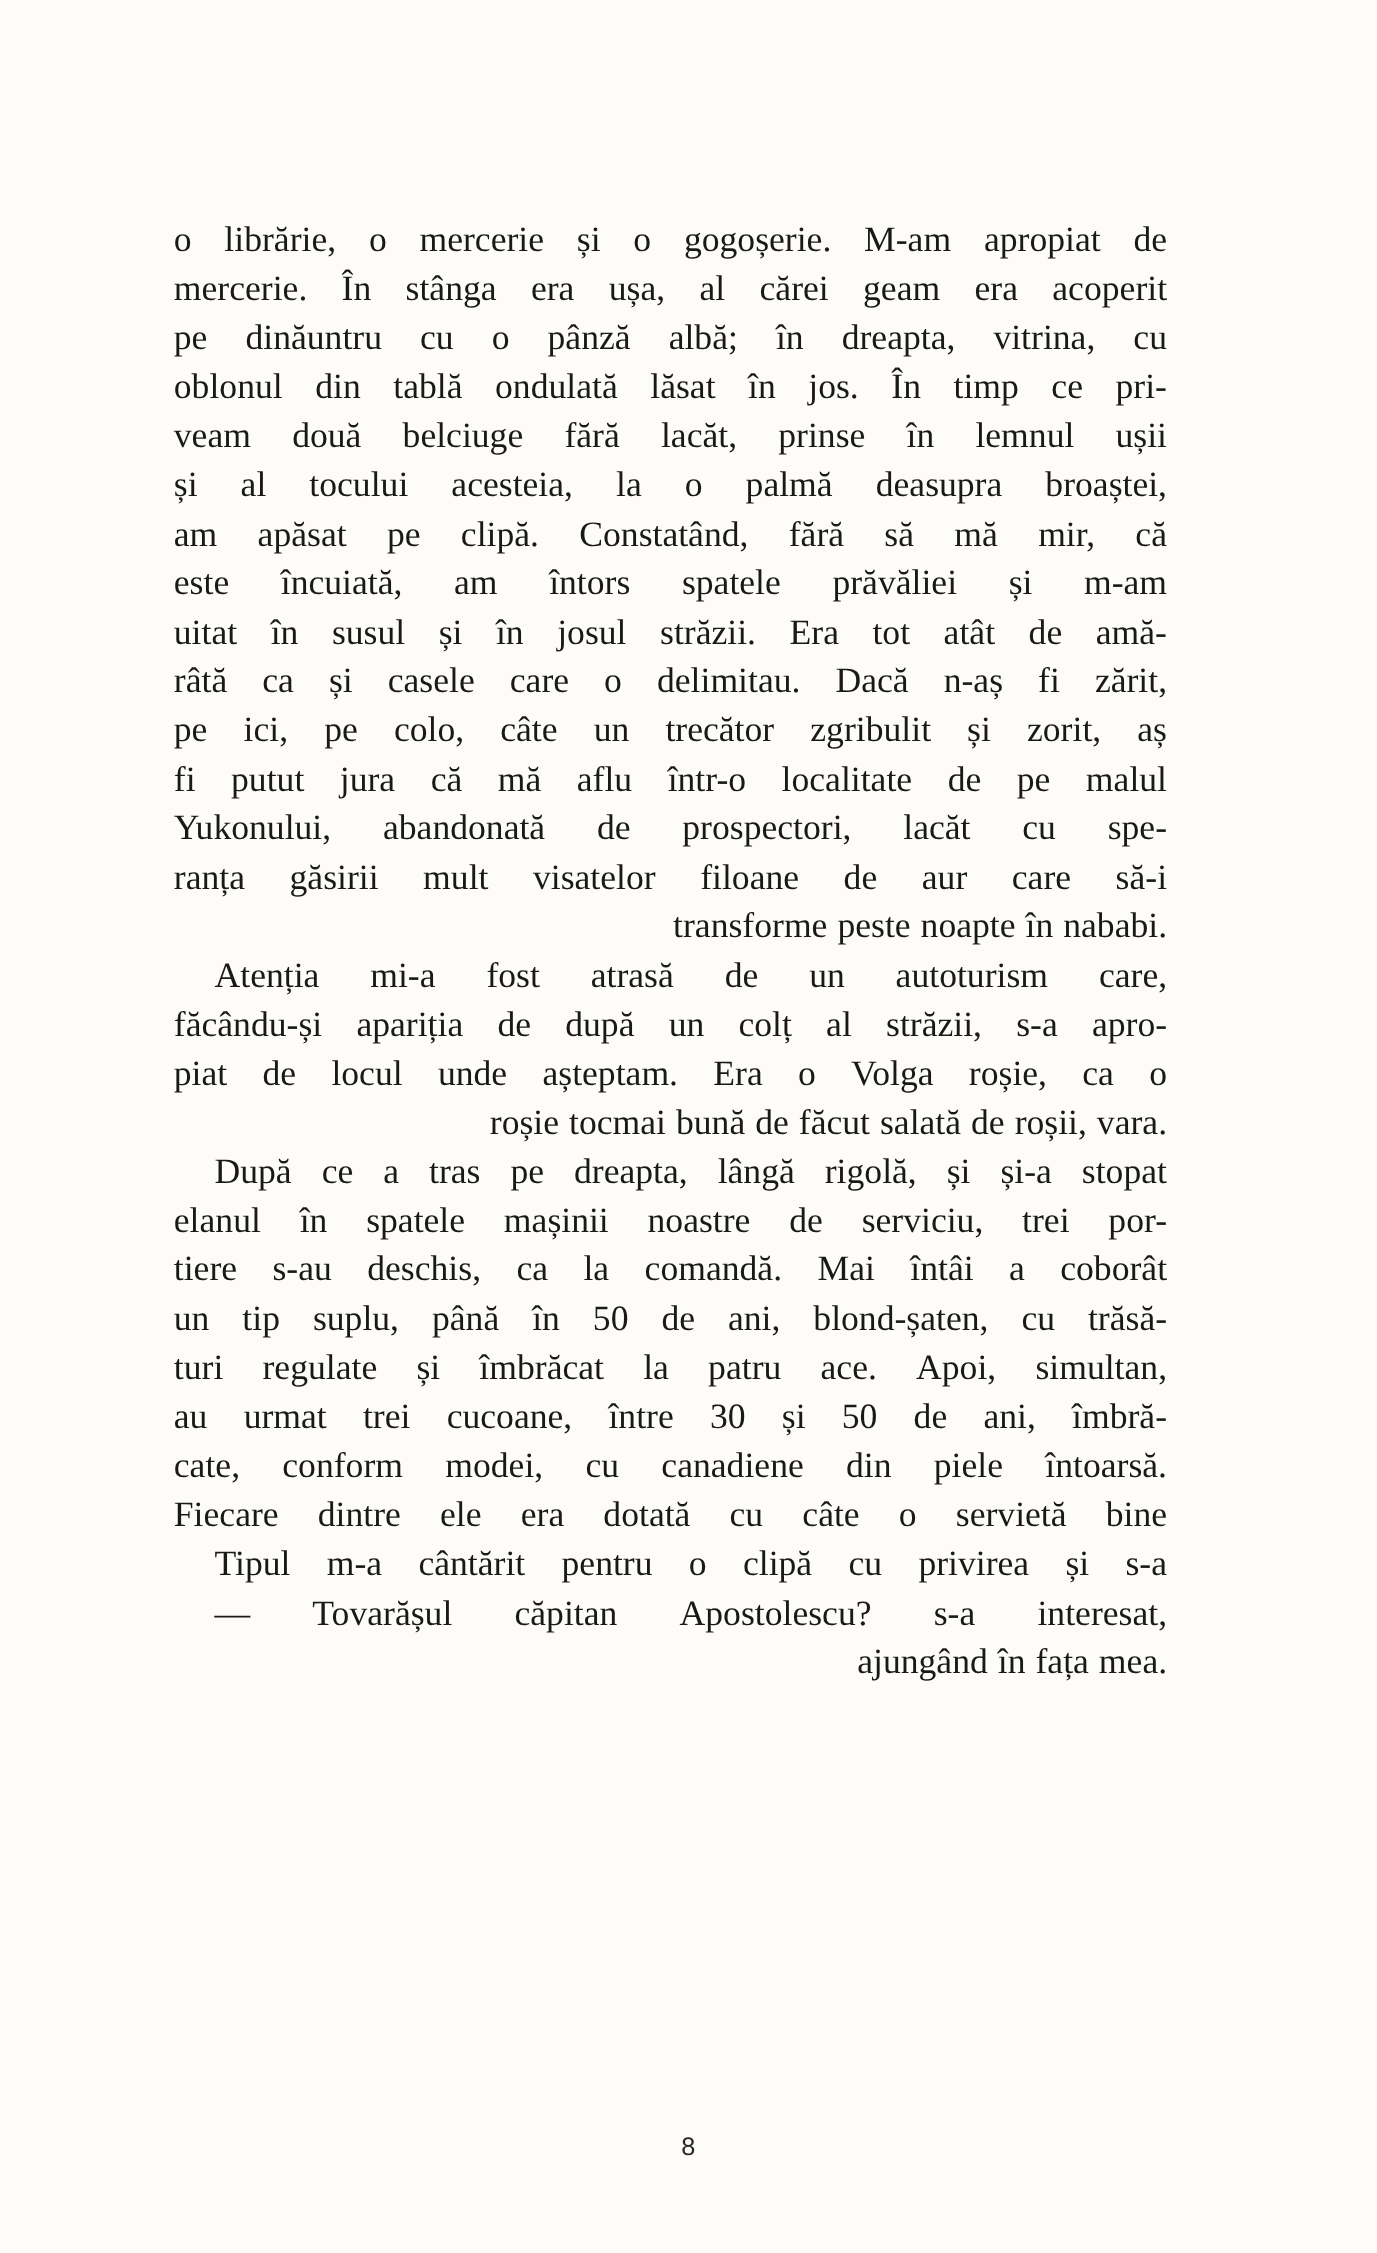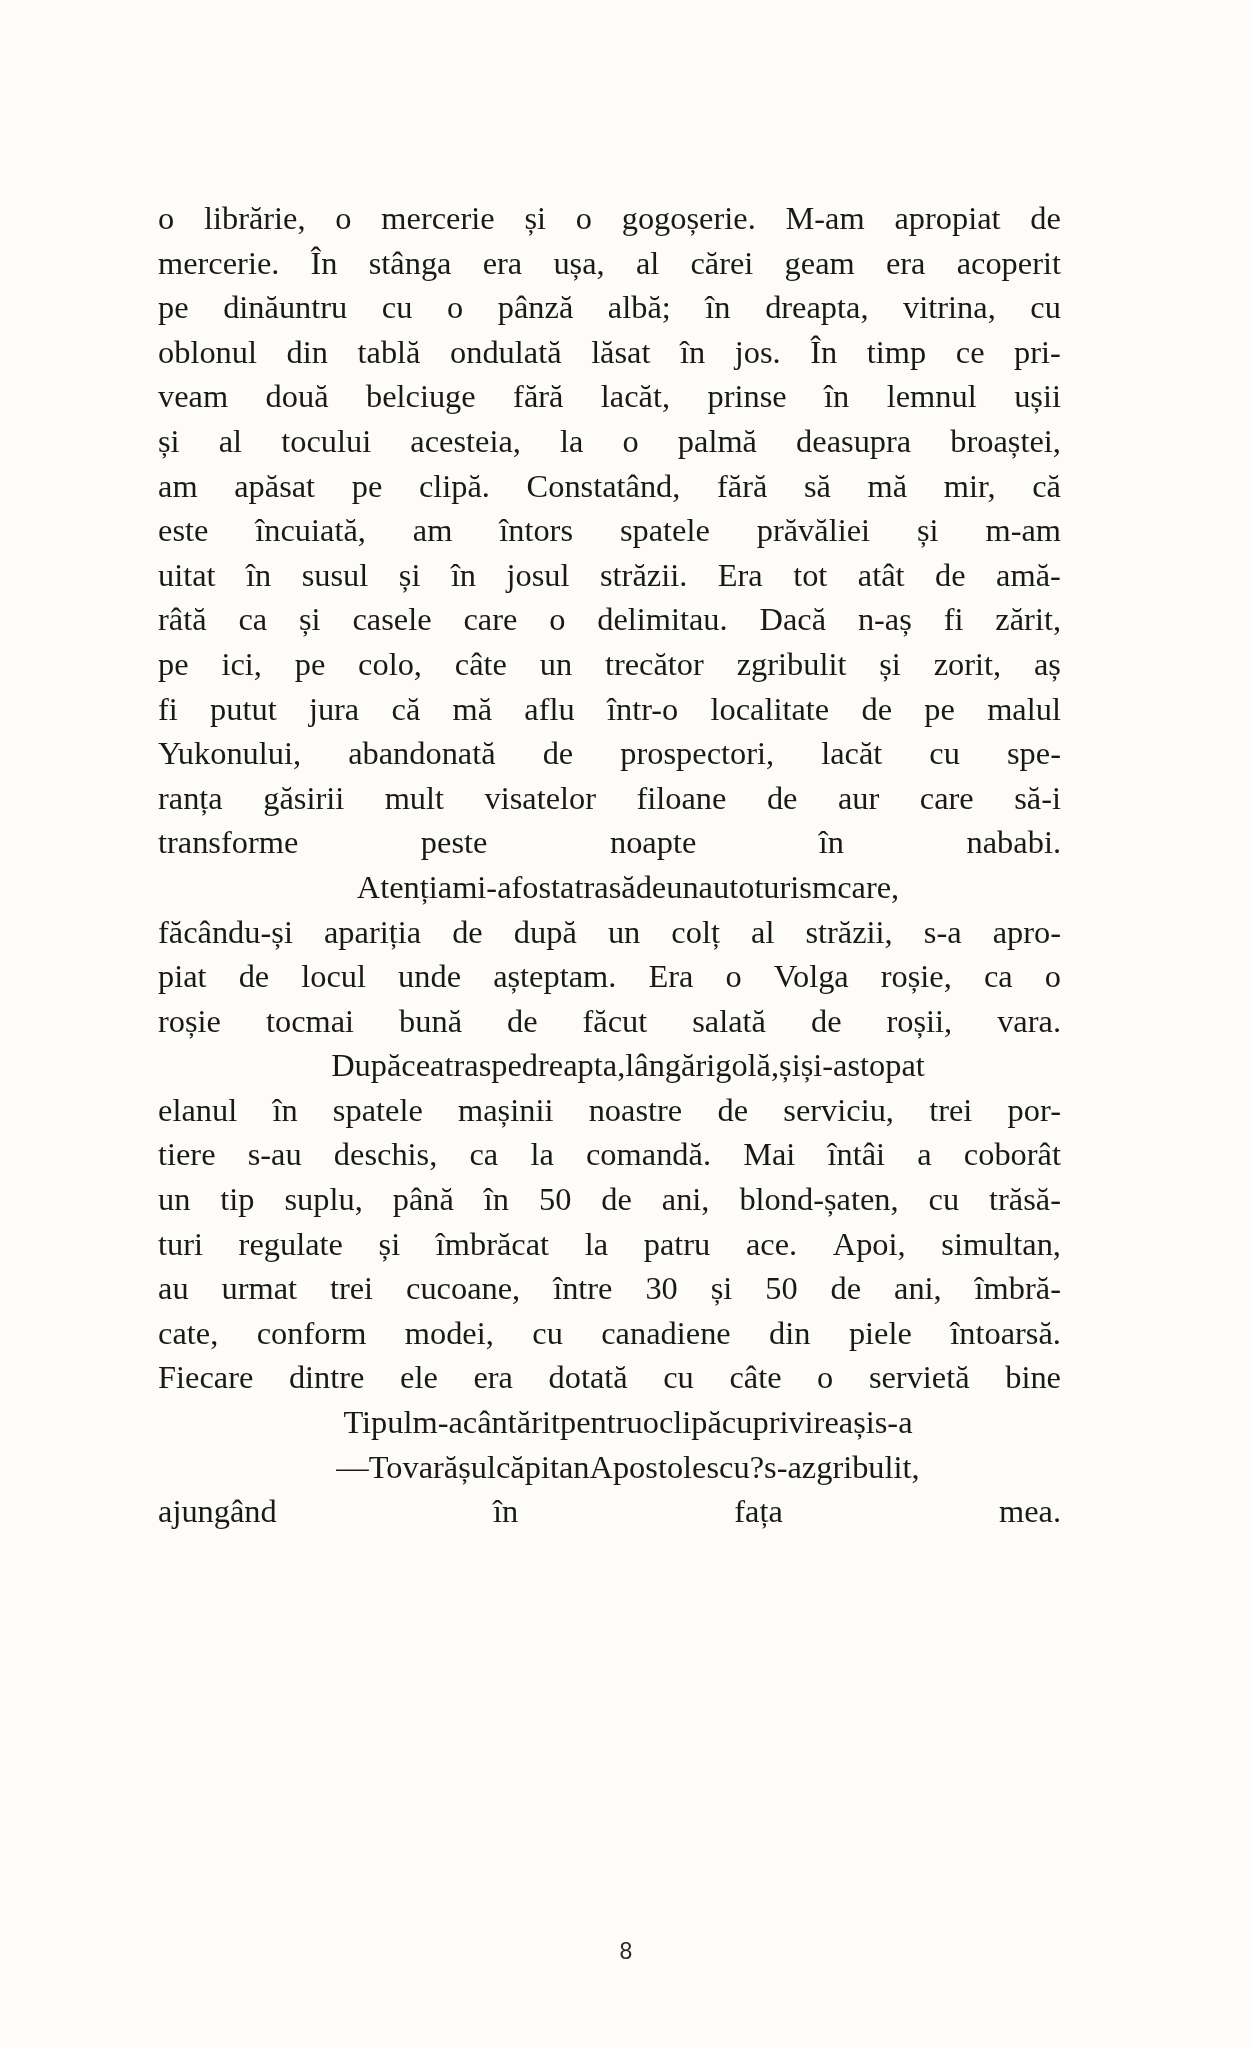--- a/index.html
+++ b/index.html
@@ -73,39 +73,38 @@
     white-space: pre;
     font-variant-numeric: oldstyle-num;
     font-feature-settings: "onum" 1;
   }
   
   .line.justify {
     justify-content: space-between;
   }
   
   .line.last {
-    justify-content: space-between;
+    justify-content: flex-end;
   }
   .line.last .w + .w {
     margin-left: 0;
   }
   .line .w {
     display: inline-block;
   }
   .line.last .w {
     margin-right: 0.28em;
   }
   .line.last .w:last-child {
     margin-right: 0;
   }
   
   .line.indent {
     padding-left: 37px;
     width: 866px;
-    justify-content: center;
   }
 
   
   .folio {
     position: absolute;
     top: 1938px;
     left: 0;
     width: 1252px;
     text-align: center;
     font-family: "Liberation Sans", "DejaVu Sans", sans-serif;
@@ -151,21 +150,21 @@
         <div class="line justify"><span class="w">un</span><span class="w">tip</span><span class="w">suplu,</span><span class="w">până</span><span class="w">în</span><span class="w">50</span><span class="w">de</span><span class="w">ani,</span><span class="w">blond-șaten,</span><span class="w">cu</span><span class="w">trăsă-</span></div>
         <div class="line justify"><span class="w">turi</span><span class="w">regulate</span><span class="w">și</span><span class="w">îmbrăcat</span><span class="w">la</span><span class="w">patru</span><span class="w">ace.</span><span class="w">Apoi,</span><span class="w">simultan,</span></div>
         <div class="line justify"><span class="w">au</span><span class="w">urmat</span><span class="w">trei</span><span class="w">cucoane,</span><span class="w">între</span><span class="w">30</span><span class="w">și</span><span class="w">50</span><span class="w">de</span><span class="w">ani,</span><span class="w">îmbră-</span></div>
         <div class="line justify"><span class="w">cate,</span><span class="w">conform</span><span class="w">modei,</span><span class="w">cu</span><span class="w">canadiene</span><span class="w">din</span><span class="w">piele</span><span class="w">întoarsă.</span></div>
         <div class="line justify"><span class="w">Fiecare</span><span class="w">dintre</span><span class="w">ele</span><span class="w">era</span><span class="w">dotată</span><span class="w">cu</span><span class="w">câte</span><span class="w">o</span><span class="w">servietă</span><span class="w">bine</span></div>
       </div>
       <div class="para">
         <div class="line justify indent"><span class="w">Tipul</span><span class="w">m-a</span><span class="w">cântărit</span><span class="w">pentru</span><span class="w">o</span><span class="w">clipă</span><span class="w">cu</span><span class="w">privirea</span><span class="w">și</span><span class="w">s-a</span></div>
       </div>
       <div class="para">
-        <div class="line justify indent"><span class="w">—</span><span class="w">Tovarășul</span><span class="w">căpitan</span><span class="w">Apostolescu?</span><span class="w">s-a</span><span class="w">zgribulit,</span></div>
+        <div class="line justify indent"><span class="w">—</span><span class="w">Tovarășul</span><span class="w">căpitan</span><span class="w">Apostolescu?</span><span class="w">s-a</span><span class="w">interesat,</span></div>
         <div class="line last"><span class="w">ajungând</span><span class="w">în</span><span class="w">fața</span><span class="w">mea.</span></div>
       </div>
     </div>
 
   <div class="folio">
     <span>8</span>
   </div>
 
 </div>
 

